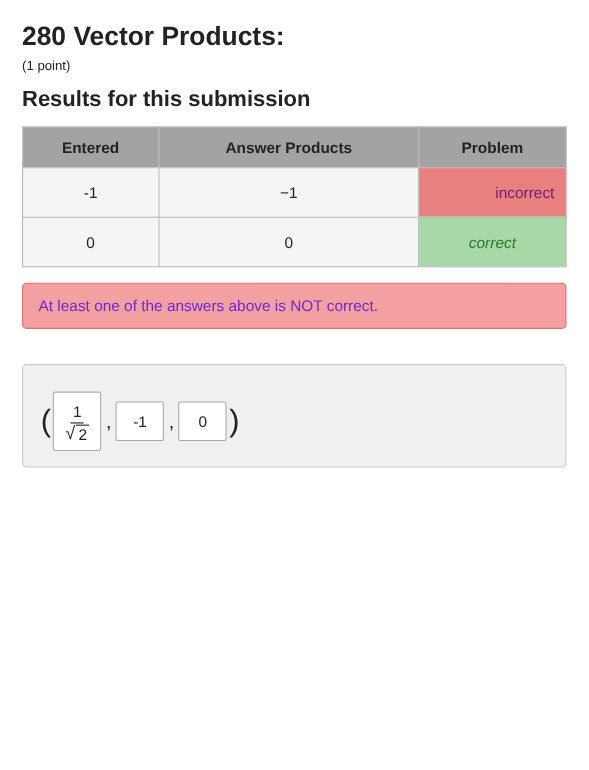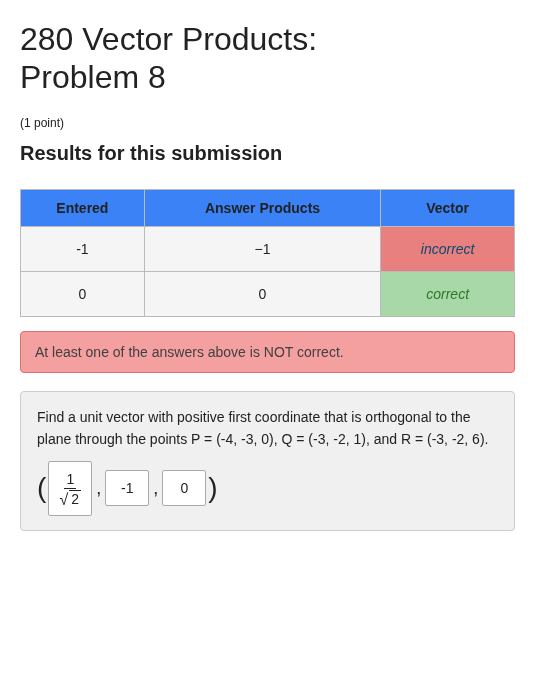--- a/index.html
+++ b/index.html
@@ -5,42 +5,42 @@
     * { box-sizing: border-box; margin: 0; padding: 0; }
     body {
       font-family: Arial, sans-serif;
       background: #fff;
       width: 535px;
       min-height: 700px;
       padding: 20px 20px 20px 20px;
       color: #222;
     }
     .page-title {
-      font-size: 32px;
-      font-weight: normal;
+      font-size: 24px;
+      font-weight: bold;
       line-height: 1.2;
-      margin-bottom: 19px;
+      margin-bottom: 4px;
     }
     .point-label {
       font-size: 12px;
       margin-bottom: 12px;
       color: #222;
     }
     .section-title {
       font-size: 20px;
       font-weight: bold;
-      margin-bottom: 24px;
+      margin-bottom: 13px;
     }
     table {
       width: 100%;
       border-collapse: collapse;
       margin-bottom: 14px;
     }
     table th {
-      background: #3b82f6;
+      background: #a3a3a3;
       border: 1px solid #bbb;
       padding: 10px 8px;
       font-weight: bold;
       font-size: 14px;
       text-align: center;
     }
     table td {
       border: 1px solid #bbb;
       padding: 14px 10px;
       text-align: center;
@@ -48,23 +48,23 @@
       background: #f5f5f5;
     }
     .result-correct {
       background: #a8d8a8 !important;
       color: #2a7a2a;
       font-style: italic;
       font-size: 14px;
     }
     .result-incorrect {
       background: #e88080 !important;
-      color: #0c4a6e;
-      font-style: italic;
+      color: #701a75;
       font-size: 14px;
+      text-align: right;
     }
     .fraction {
       display: inline-flex;
       flex-direction: column;
       align-items: center;
       font-size: 14px;
       line-height: 1.2;
     }
     .fraction .numerator {
       border-bottom: 1px solid #222;
@@ -89,22 +89,22 @@
       border-top: 1px solid #222;
       padding: 0 2px;
       display: inline-block;
     }
     .alert-box {
       background: #f4a0a0;
       border: 1px solid #e07070;
       border-radius: 4px;
       padding: 12px 14px;
       font-size: 14px;
-      color: #404040;
-      margin-bottom: 18px;
+      color: #6d28d9;
+      margin-bottom: 32px;
     }
     .info-box {
       background: #f0f0f0;
       border: 1px solid #ccc;
       border-radius: 4px;
       padding: 14px 16px;
       font-size: 14px;
       color: #222;
       line-height: 1.6;
     }
@@ -133,31 +133,30 @@
     .answer-comma {
       font-size: 18px;
       margin: 0 2px;
     }
   </style>
 </head>
 <body>
 
 <h1 class="page-title">
   <span>280 Vector Products:</span><br>
-  <span>Problem 8</span>
 </h1>
 <p class="point-label">(1 point)</p>
 <h2 class="section-title">Results for this submission</h2>
 
 <table>
   <thead>
     <tr>
       <th>Entered</th>
       <th>Answer Products</th>
-      <th>Vector</th>
+      <th>Problem</th>
     </tr>
   </thead>
   <tbody>
     <tr>
       <td>-1</td>
       <td>−1</td>
       <td class="result-incorrect">incorrect</td>
     </tr>
     <tr>
       <td>0</td>
@@ -165,21 +164,20 @@
       <td class="result-correct">correct</td>
     </tr>
   </tbody>
 </table>
 
 <div class="alert-box">
   <span>At least one of the answers above is NOT correct.</span>
 </div>
 
 <div class="info-box">
-  <p>Find a unit vector with positive first coordinate that is orthogonal to the plane through the points P = (-4, -3, 0), Q = (-3, -2, 1), and R = (-3, -2, 6).</p>
   <div class="answer-inputs">
     <span class="answer-paren">(</span>
     <div class="answer-box">
       <span class="fraction">
         <span class="numerator">1</span>
         <span class="denominator">
           <span class="sqrt">
             <span class="sqrt-symbol">√</span>
               <span class="sqrt-content">2</span>
           </span>

